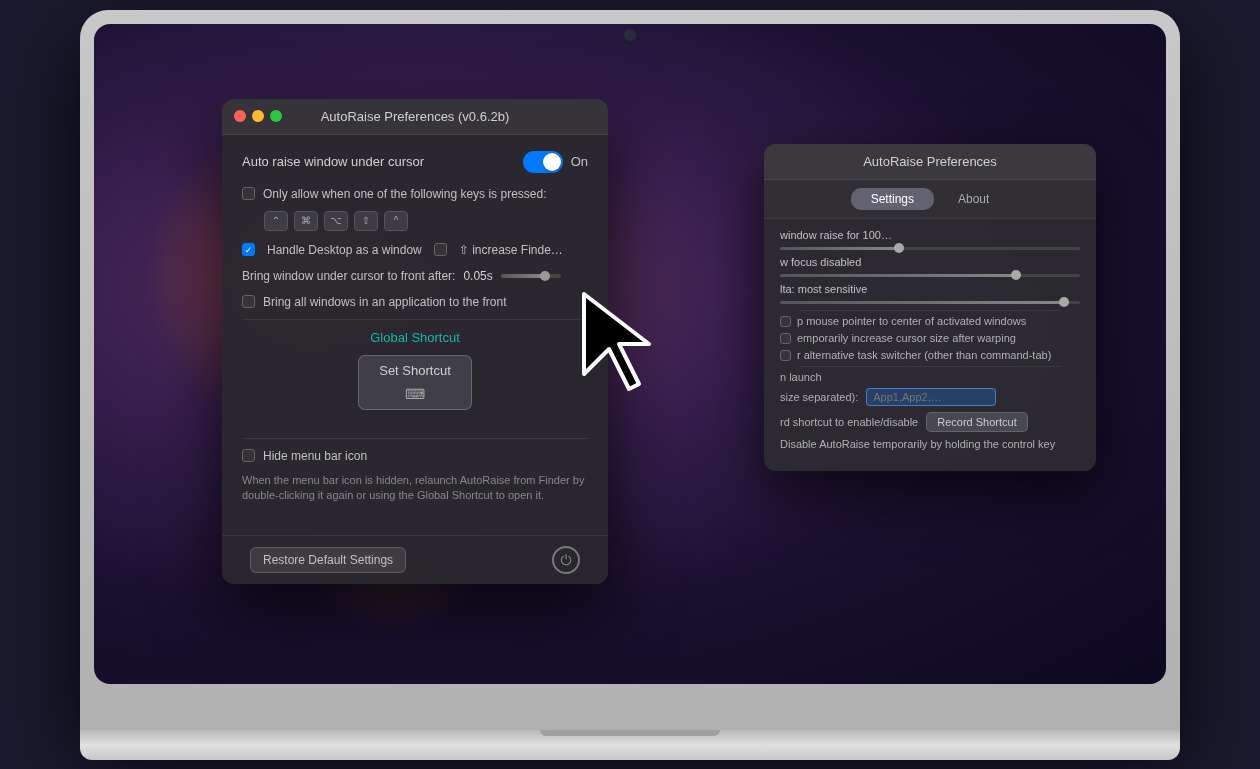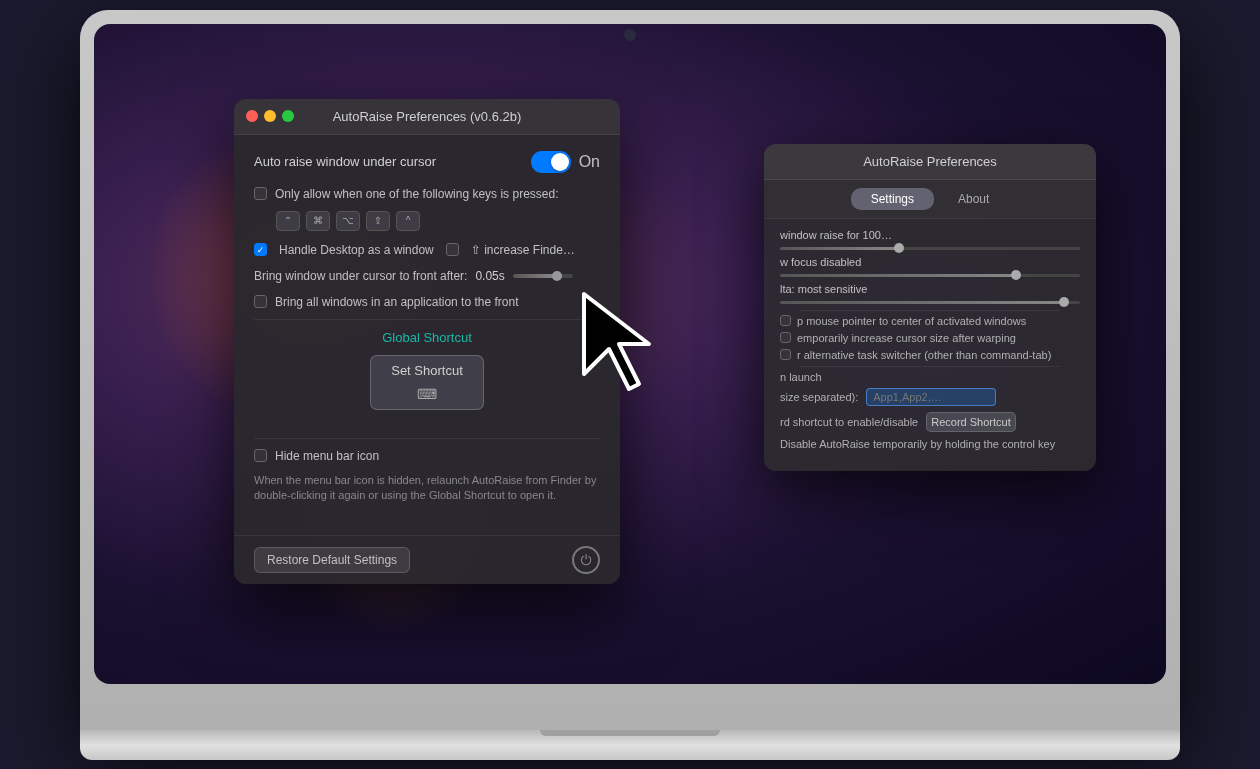--- a/index.html
+++ b/index.html
@@ -157,21 +157,21 @@
       width: 10px;
       height: 10px;
       background: #aaa;
       border-radius: 50%;
       top: -4px;
       left: 38%;
     }
 
     .back-checkbox-row {
       display: flex;
-      align-items: center;
+      align-items: flex-end;
       gap: 6px;
       margin-bottom: 5px;
       font-size: 11px;
       color: #b0b0b0;
     }
 
     .back-input-row {
       display: flex;
       align-items: center;
       gap: 8px;
@@ -189,29 +189,29 @@
       padding: 2px 6px;
       width: 130px;
     }
 
     .record-shortcut-btn {
       background: rgba(80,80,90,0.8);
       border: 1px solid rgba(120,120,130,0.6);
       border-radius: 5px;
       color: #ccc;
       font-size: 11px;
-      padding: 3px 4px;
+      padding: 3px 10px;
       cursor: pointer;
     }
 
     
     .window-front {
       position: absolute;
       top: 75px;
-      left: 140px;
+      left: 128px;
       width: 386px;
       background: rgba(42, 39, 45, 0.97);
       border-radius: 12px;
       box-shadow: 0 25px 70px rgba(0,0,0,0.8);
       overflow: hidden;
     }
 
     .window-front-titlebar {
       background: rgba(55, 52, 58, 0.97);
       padding: 10px 16px;
@@ -279,21 +279,21 @@
       width: 18px;
       height: 18px;
       background: white;
       border-radius: 50%;
       top: 2px;
       right: 2px;
       box-shadow: 0 1px 3px rgba(0,0,0,0.3);
     }
 
     .toggle-label {
-      font-size: 16px;
+      font-size: 13px;
       color: #c0c0c0;
     }
 
     
     .checkbox-row {
       display: flex;
       align-items: center;
       gap: 8px;
       margin-bottom: 10px;
       font-size: 12px;
@@ -434,21 +434,21 @@
       color: #888;
       margin-top: 3px;
       line-height: 1.4;
     }
 
     
     .bottom-bar {
       display: flex;
       align-items: center;
       justify-content: space-between;
-      padding: 10px 20px;
+      padding: 10px 28px;
       border-top: 1px solid rgba(255,255,255,0.07);
     }
 
     .restore-btn {
       background: rgba(65,62,68,0.9);
       border: 1px solid rgba(120,120,130,0.5);
       border-radius: 6px;
       color: #c0c0c0;
       font-size: 12px;
       padding: 5px 12px;

